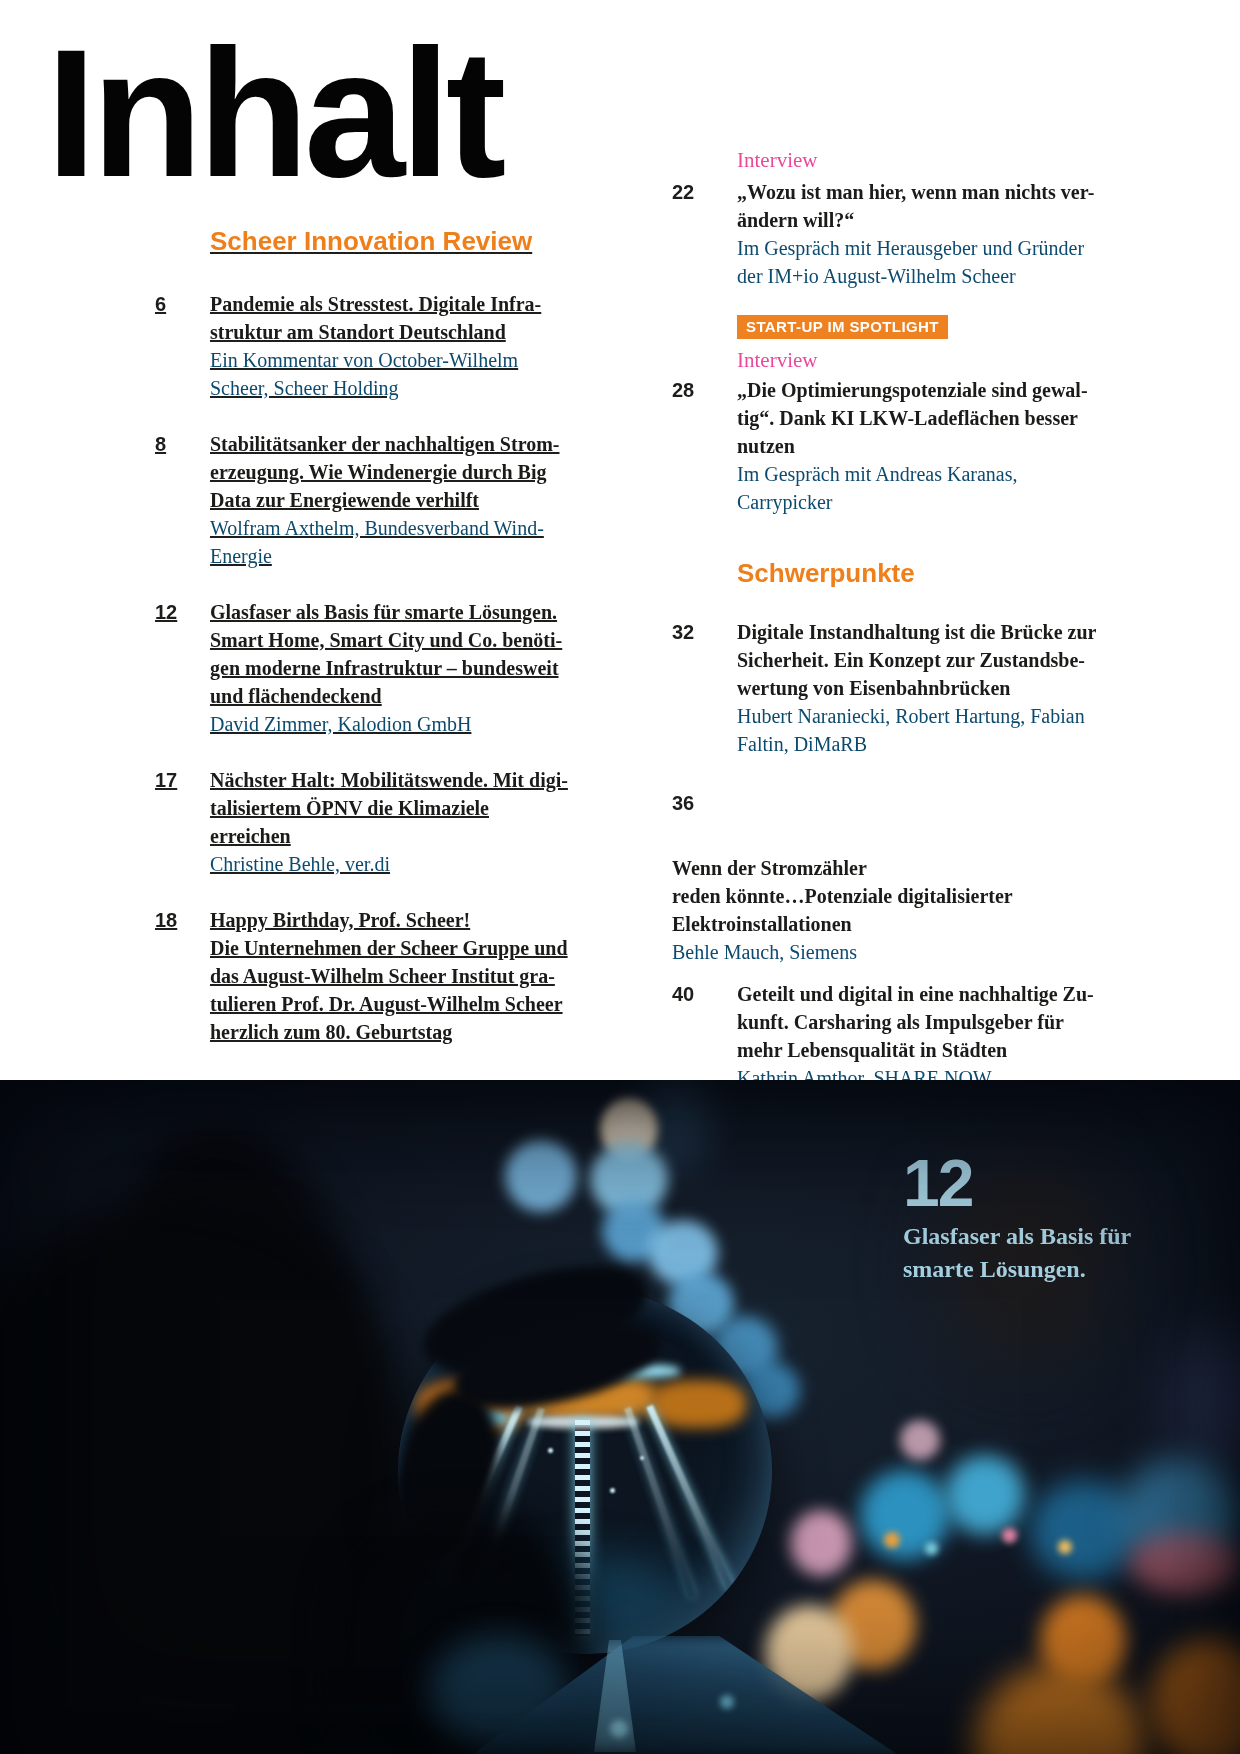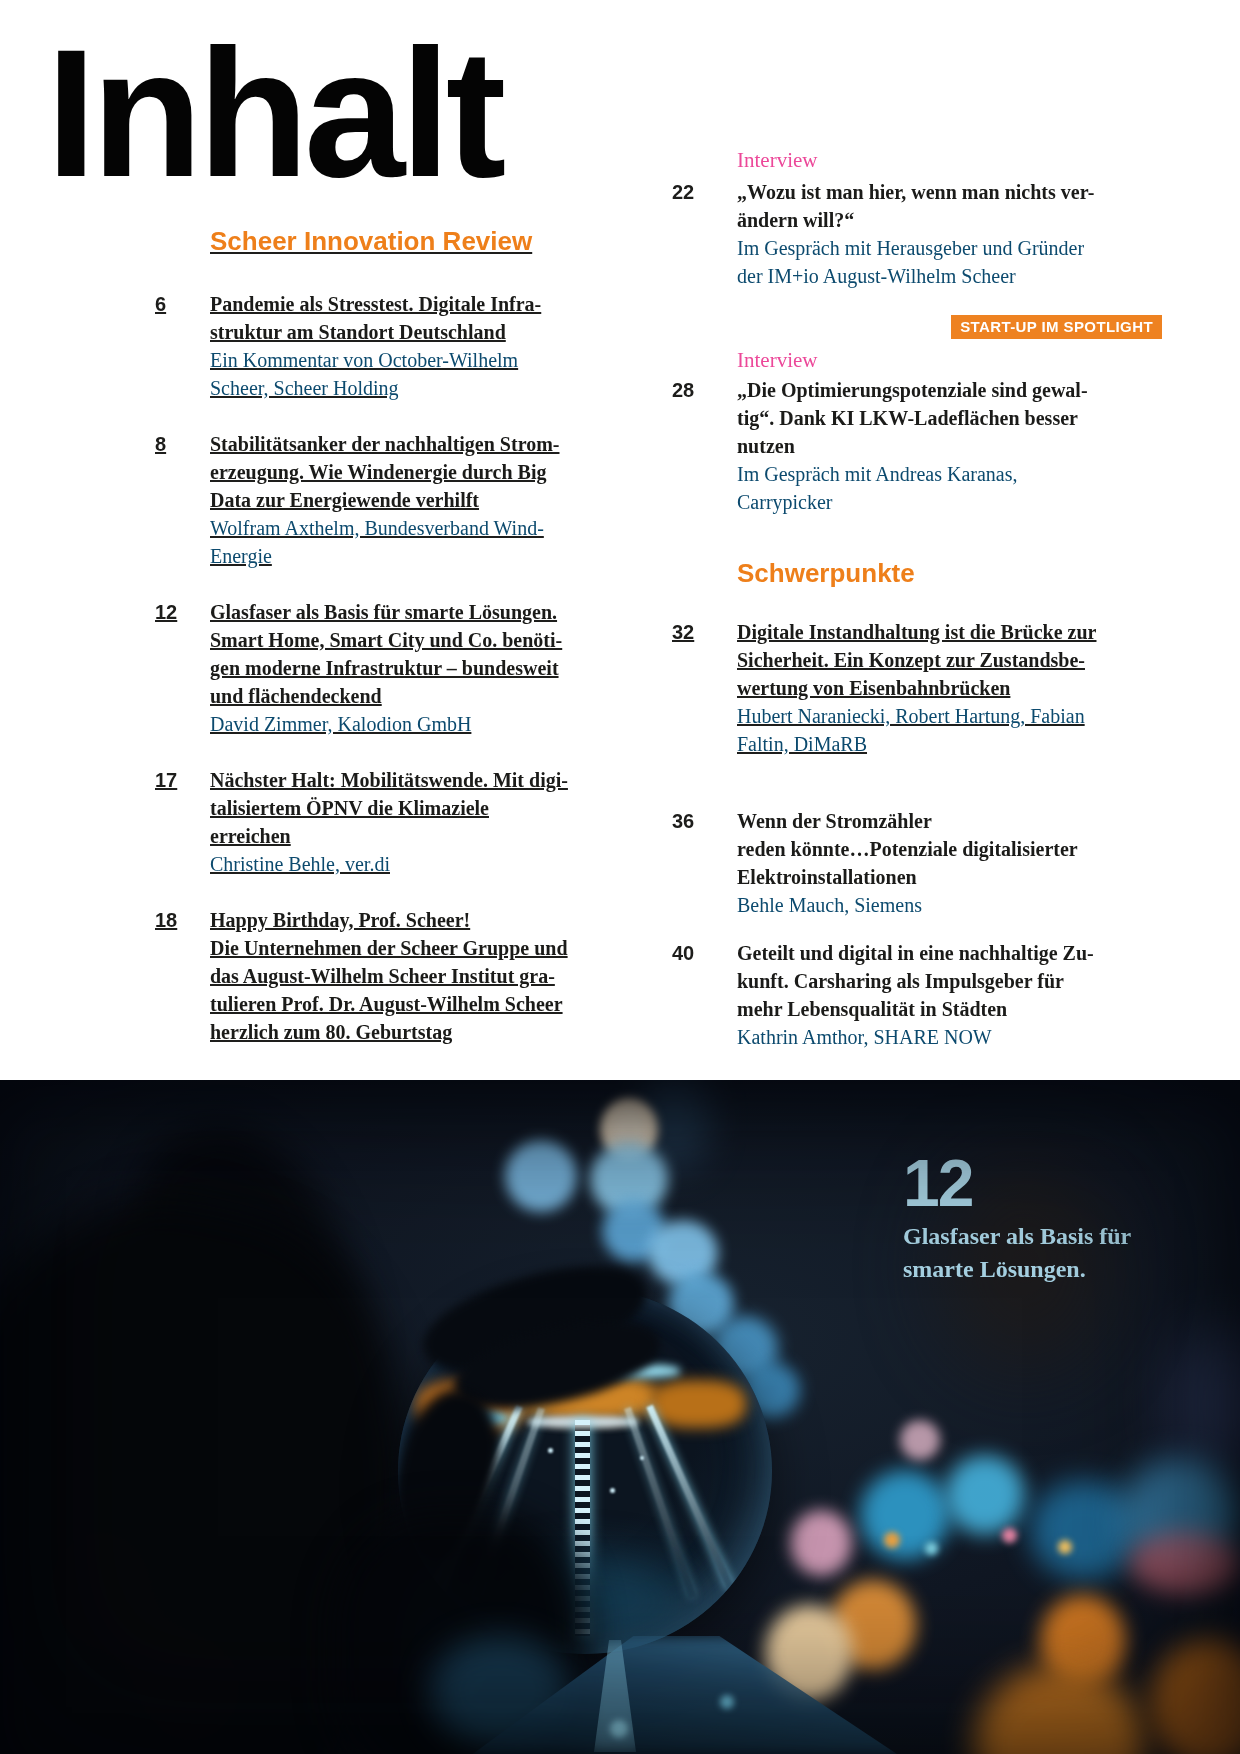--- a/index.html
+++ b/index.html
@@ -18,36 +18,36 @@
   .col-right{left:672px;top:146px;width:490px;}
 
   .sec-heading{font-family:"Liberation Sans",sans-serif;font-weight:bold;
                font-size:26px;line-height:30px;color:#EE7F1A;}
   .lc-heading{margin:0 0 34px 55px;}
   .rc-heading{margin:42px 0 30px 65px;}
 
   .label-orange{font-size:21px;line-height:28px;color:#ec4899;margin:0 0 4px 65px;}
   .label2{margin-bottom:2px;}
 
-  .badge-row{margin:25px 0 7px 65px;text-align:right;}
+  .badge-row{margin:25px 0 7px 65px;}
   .badge{display:inline-block;background:#EE8221;color:#ffffff;
          font-family:"Liberation Sans",sans-serif;font-weight:bold;
          font-size:15px;line-height:17px;letter-spacing:.4px;padding:3px 9px 4px;}
 
   .entry{display:flex;margin-bottom:28px;font-size:20px;line-height:28px;}
   .entry .num{flex:0 0 55px;font-family:"Liberation Sans",sans-serif;
               font-weight:bold;font-size:20px;color:#1d1d1b;}
   .col-right .entry .num{flex-basis:65px;}
   .entry .body{flex:1;}
   .entry .title{font-weight:bold;white-space:pre-line;color:#1b1b19;}
   .entry .authors{white-space:pre-line;color:#0c4a6e;}
   .e22{margin-bottom:2px;}
   .e28{margin-bottom:0;}
-  .e32{margin-bottom:49px;text-decoration:underline;}
-  .e36{margin-bottom:20px;}
+  .e32{margin-bottom:31px;}
+  .e36{margin-bottom:14px;flex-direction:column;}
   .e40{margin-bottom:0;}
 
   
   .photo{position:absolute;left:0;top:1080px;width:1240px;height:674px;overflow:hidden;
          background:radial-gradient(ellipse at 58% 38%, #17222f 0%, #101723 48%, #0a0e16 100%);}
   .photo::after{content:"";position:absolute;inset:0;pointer-events:none;
          box-shadow:inset 0 0 140px 50px rgba(1,3,8,.55), inset 0 25px 60px rgba(1,3,10,.45);}
   .ph{position:absolute;border-radius:50%;}
 
   

